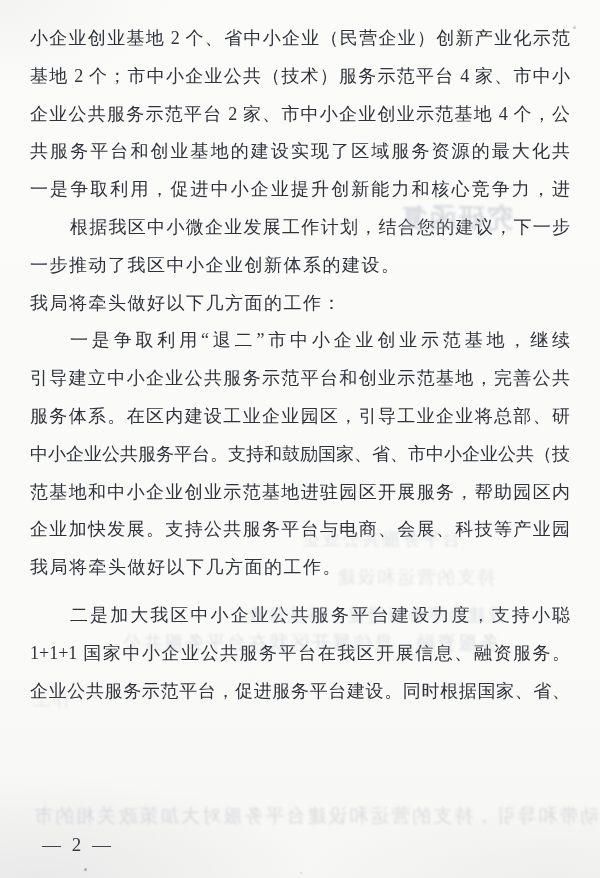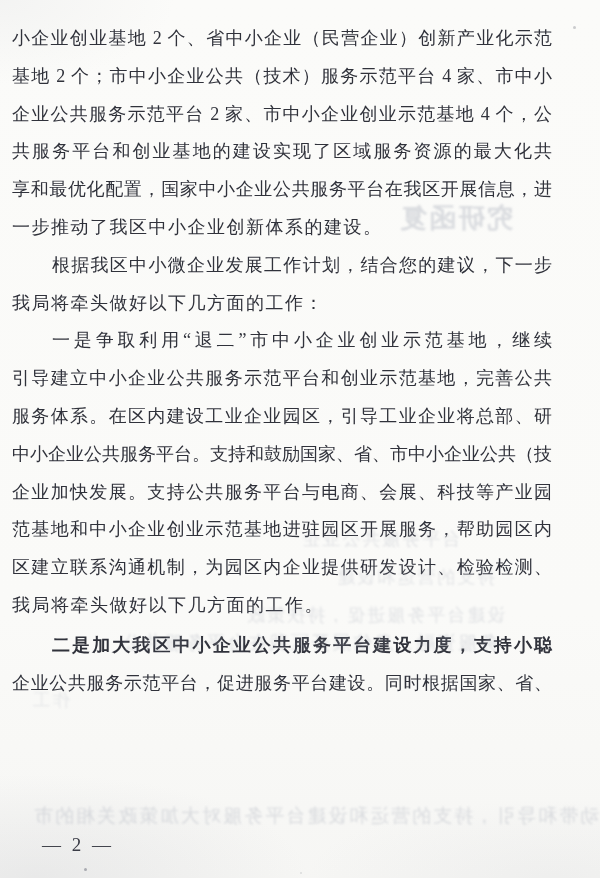--- a/index.html
+++ b/index.html
@@ -11,38 +11,38 @@
     overflow: hidden;
     font-family: "Liberation Serif", "DejaVu Serif", serif;
     background:
       radial-gradient(ellipse 420px 160px at 6% 100%, rgba(198,199,204,0.28), transparent 65%),
       radial-gradient(ellipse 380px 120px at 92% 100%, rgba(205,206,210,0.18), transparent 65%),
       radial-gradient(ellipse 250px 120px at 0% 0%, rgba(208,209,213,0.18), transparent 70%),
       linear-gradient(180deg, #fbfbf9 0%, #fafaf8 70%, #f6f6f4 100%);
   }
   .body-text {
     position: absolute;
-    left: 12px;
+    left: 30px;
     top: 20px;
     width: 540px;
     color: #30323b;
     font-size: 18px;
   }
   .line {
     height: 37.8px;
     line-height: 37.8px;
     text-align: justify;
     text-justify: inter-character;
     white-space: normal;
     overflow: visible;
   }
   .line.j { text-align-last: justify; }
   .line:not(.j) { letter-spacing: 1.5px; }
   .line.ind { padding-left: 40px; }
-  .line.gap { margin-top: 2px; font-weight: bold; }
+  .line.gap { margin-top: 10px; }
   .page-number {
     position: absolute;
     left: 42px;
     top: 834px;
     font-size: 19px;
     letter-spacing: 3px;
     color: #3a3c46;
   }
   .bleed {
     position: absolute;
@@ -63,33 +63,33 @@
 </style>
 </head>
 <body>
 
 <div class="page">
   <div class="body-text" id="body-text">
       <div class="line j">小企业创业基地 2 个、省中小企业（民营企业）创新产业化示范</div>
       <div class="line j">基地 2 个；市中小企业公共（技术）服务示范平台 4 家、市中小</div>
       <div class="line j">企业公共服务示范平台 2 家、市中小企业创业示范基地 4 个，公</div>
       <div class="line j">共服务平台和创业基地的建设实现了区域服务资源的最大化共</div>
-      <div class="line j">享和最优化配置，国家中小企业公共服务平台在我区开展信息，进</div>
+      <div class="line j">一是争取利用，促进中小企业提升创新能力和核心竞争力，进</div>
+      <div class="line j ind">根据我区中小微企业发展工作计划，结合您的建议，下一步</div>
       <div class="line">一步推动了我区中小企业创新体系的建设。</div>
-      <div class="line j ind">根据我区中小微企业发展工作计划，结合您的建议，下一步</div>
       <div class="line">我局将牵头做好以下几方面的工作：</div>
       <div class="line j ind">一是争取利用“退二”市中小企业创业示范基地，继续</div>
       <div class="line j">引导建立中小企业公共服务示范平台和创业示范基地，完善公共</div>
       <div class="line j">服务体系。在区内建设工业企业园区，引导工业企业将总部、研</div>
       <div class="line j">中小企业公共服务平台。支持和鼓励国家、省、市中小企业公共（技</div>
+      <div class="line j">范基地和中小企业创业示范基地进驻园区开展服务，帮助园区内</div>
       <div class="line j">企业加快发展。支持公共服务平台与电商、会展、科技等产业园</div>
-      <div class="line j">范基地和中小企业创业示范基地进驻园区开展服务，帮助园区内</div>
-      <div class="line j">区建立联系沟通机制，为园区内企业提供研发设计、检验检测、</div>
       <div class="line">我局将牵头做好以下几方面的工作。</div>
       <div class="line j ind gap">二是加大我区中小企业公共服务平台建设力度，支持小聪</div>
+      <div class="line j">1+1+1 国家中小企业公共服务平台在我区开展信息、融资服务。</div>
       <div class="line j">企业公共服务示范平台，促进服务平台建设。同时根据国家、省、</div>
     </div>
   <div class="page-number">— 2 —</div>
 <div class="bleed" style="left: 398px; top: 200px; font-size: 27px; font-weight: 700; opacity: 0.4; color: rgb(169, 174, 186);">究研函复</div>
     <div class="bleed" style="left: 300px; top: 527px; font-size: 18px; font-weight: 400; opacity: 0.3; color: rgb(169, 174, 186);">台平务服共公业企</div>
     <div class="bleed" style="left: 335px; top: 565px; font-size: 18px; font-weight: 400; opacity: 0.28; color: rgb(169, 174, 186);">持支的营运和设建</div>
     <div class="bleed" style="left: 245px; top: 603px; font-size: 18px; font-weight: 400; opacity: 0.3; color: rgb(169, 174, 186);">设建台平务服进促，持扶策政</div>
     <div class="bleed" style="left: 120px; top: 630px; font-size: 19px; font-weight: 400; opacity: 0.32; color: rgb(169, 174, 186);">务服资融、息信展开区我在台平务服共公</div>
     <div class="bleed" style="left: 30px; top: 688px; font-size: 18px; font-weight: 400; opacity: 0.22; color: rgb(169, 174, 186);">作工</div>
     <div class="bleed" style="left: 32px; top: 803px; font-size: 19px; font-weight: 500; opacity: 0.38; color: rgb(169, 174, 186);">社动带和导引，持支的营运和设建台平务服对大加策政关相的市</div>

